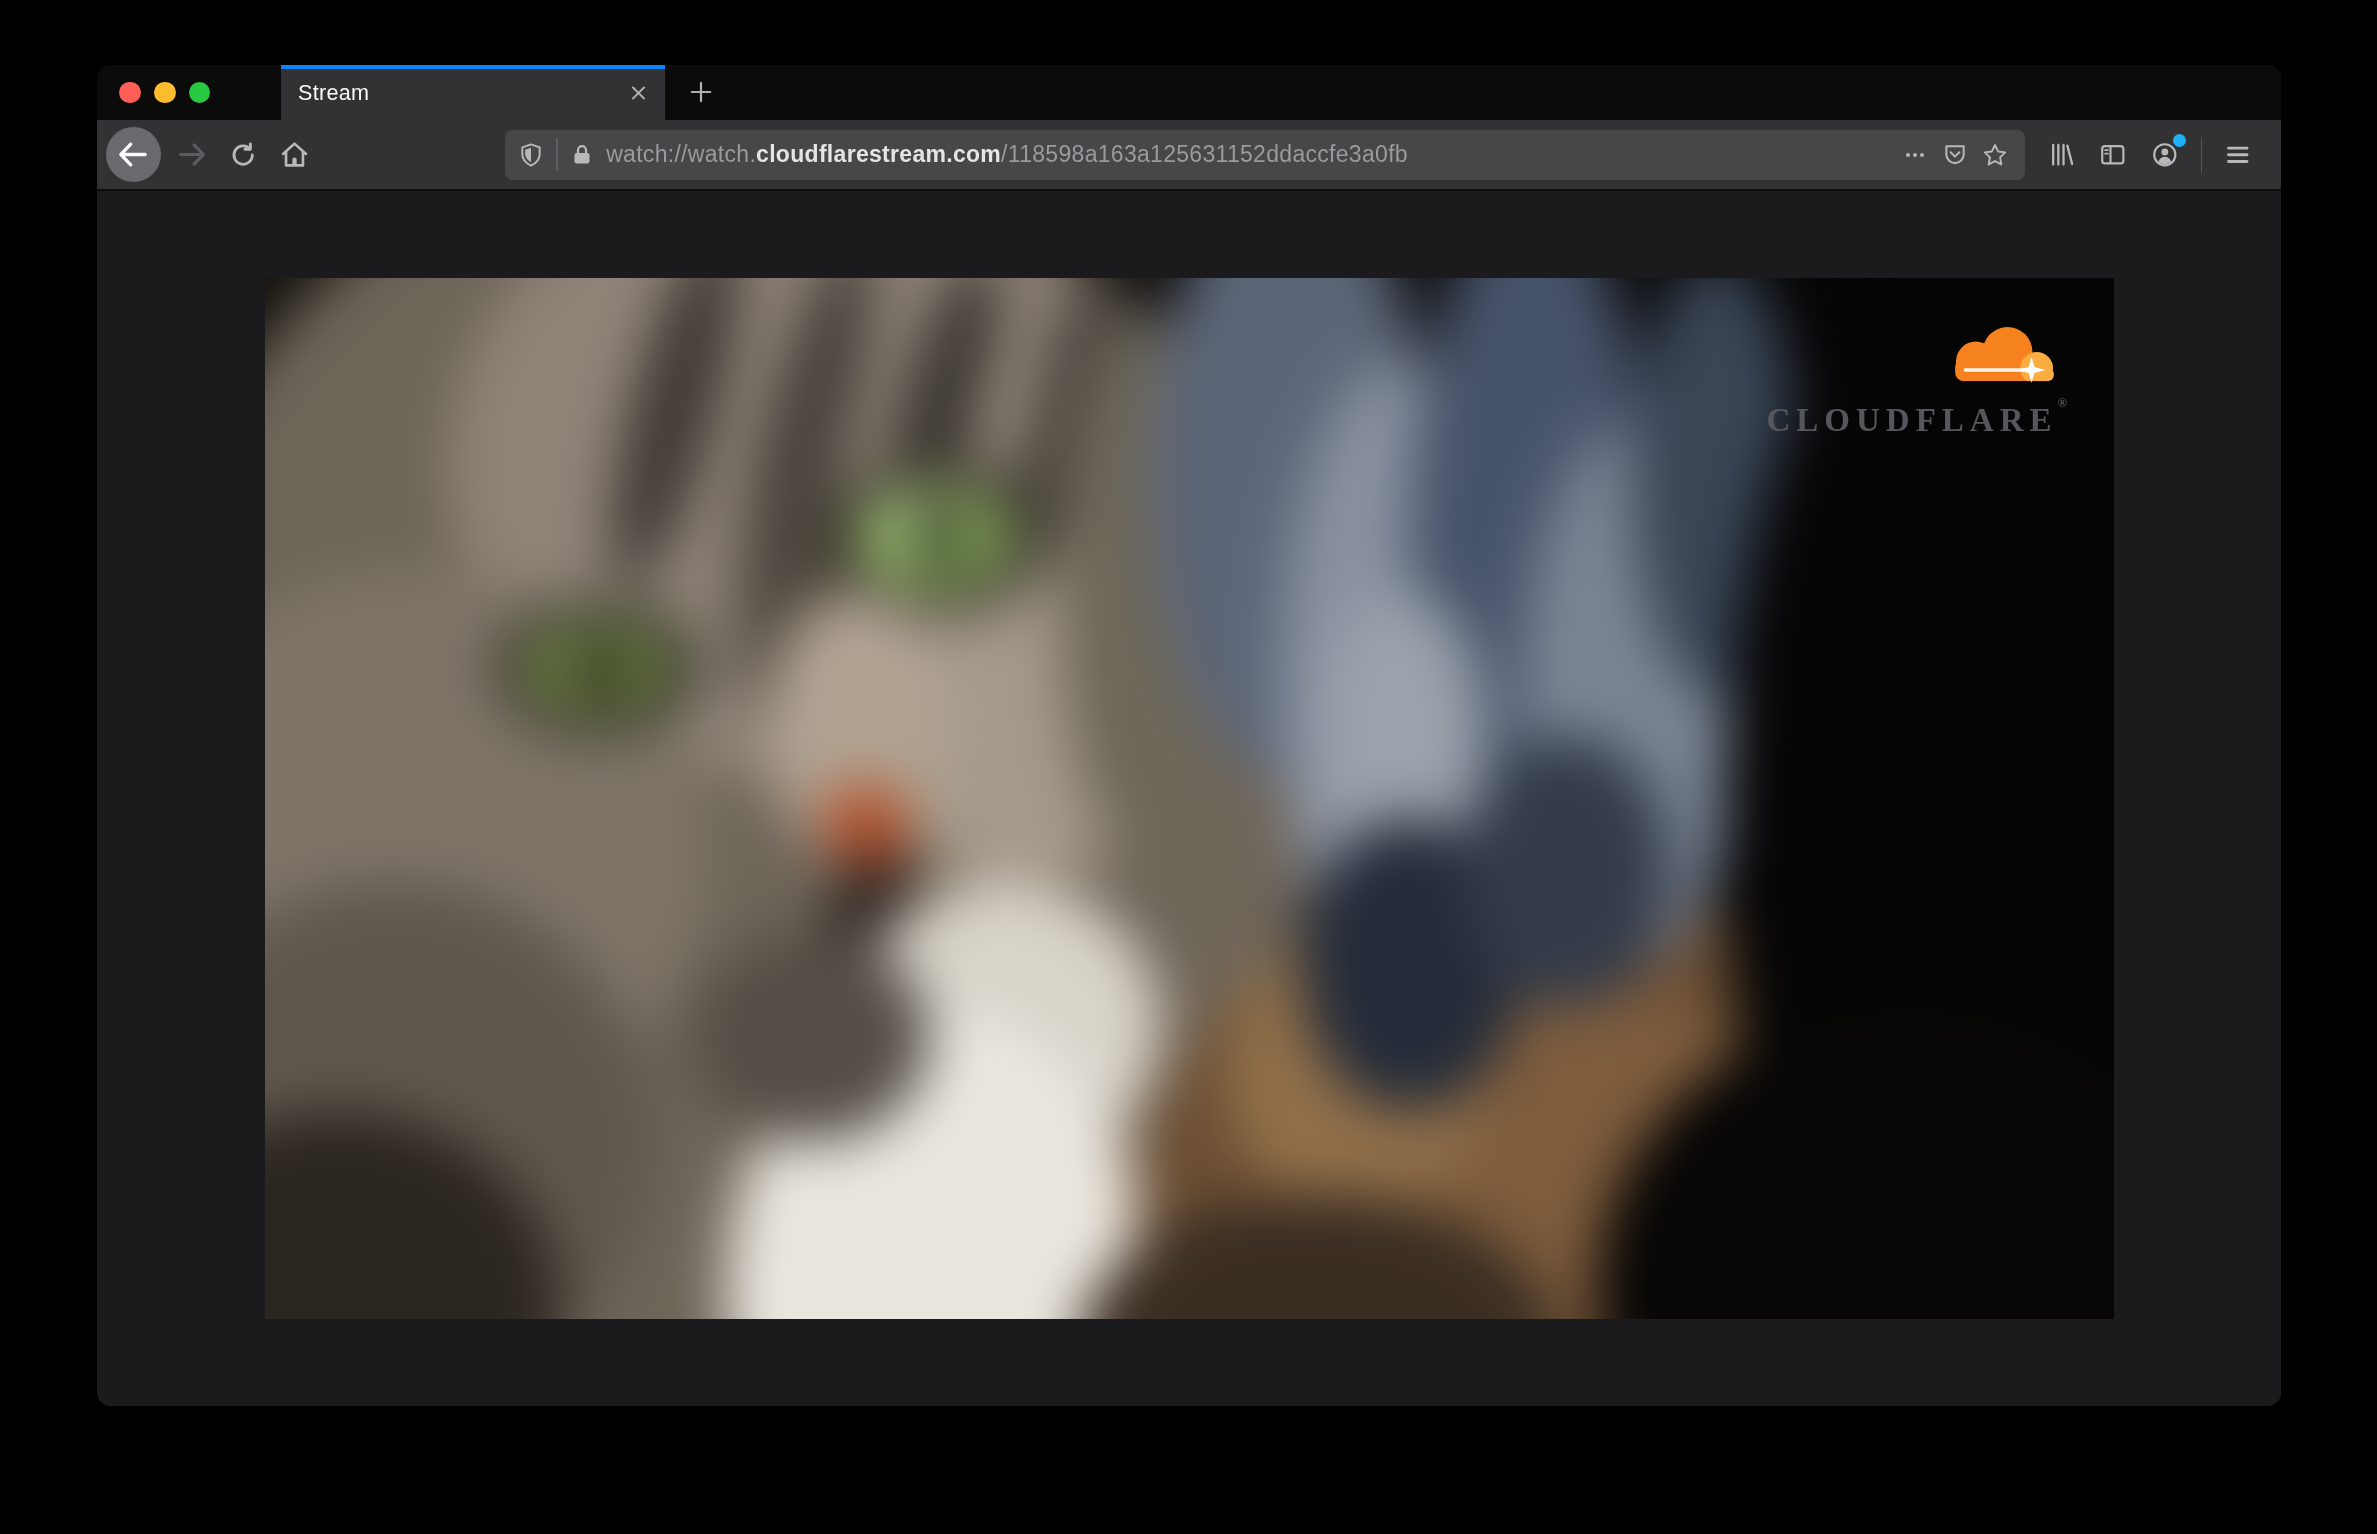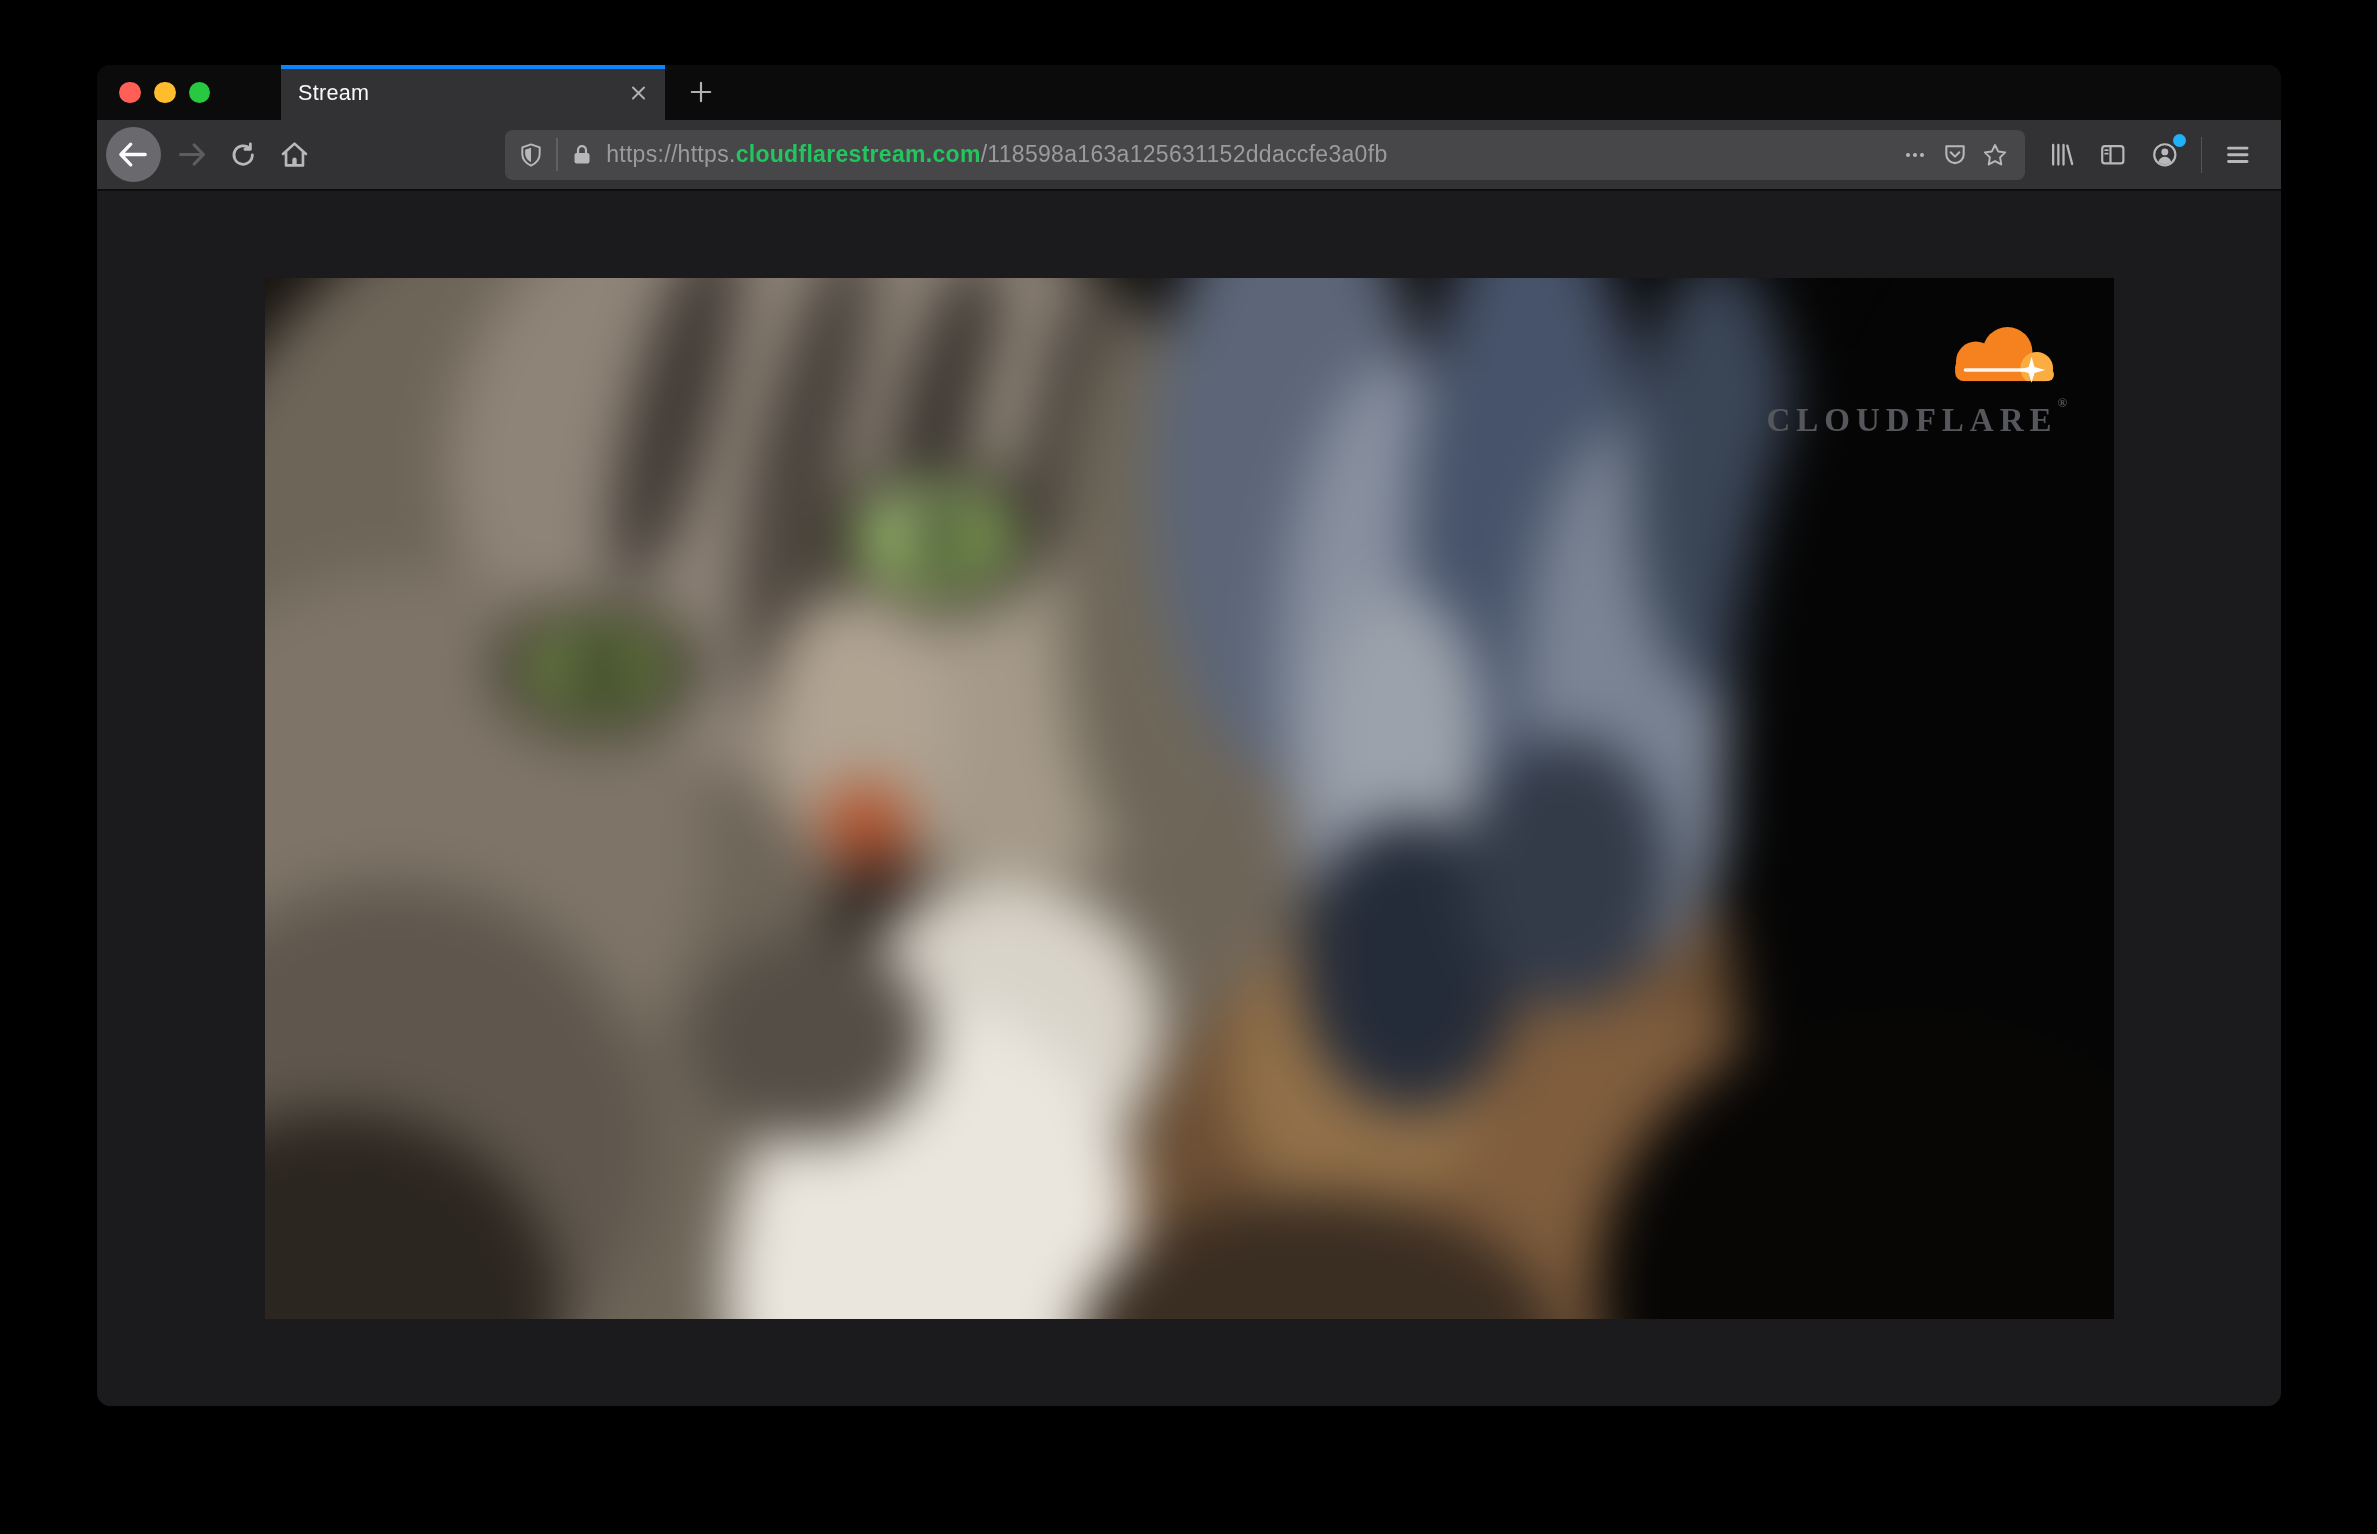--- a/index.html
+++ b/index.html
@@ -41,21 +41,21 @@
   .btn-back { width:55px; height:55px; border-radius:50%; background:#6a6a6e; margin-right:6.9px; }
   .btn-fwd, .btn-reload, .btn-home { width:48px; height:48px; margin-right:3.4px; }
   .tb-spacer { width:183px; flex:0 0 auto; }
 
   .urlbar { flex:1 1 auto; height:50px; background:#47474a; border-radius:7.8px;
             display:flex; align-items:center; padding:0 10.3px 0 13.8px; min-width:0;
             cursor:text; }
   .url-sep { width:1.7px; height:33px; background:#606064; margin:0 12px; flex:0 0 auto; }
   .url-text { flex:1 1 auto; margin-left:12px; font-size:23px; letter-spacing:0.3px;
               white-space:nowrap; overflow:hidden; color:#9b9b9e; }
-  .url-domain { color:#22c55e; font-weight:700; }
+  .url-domain { color:#e5e5e5; font-weight:700; }
   .url-btn { width:40px; height:40px; border:none; background:transparent;
              display:flex; align-items:center; justify-content:center; cursor:pointer;
              flex:0 0 auto; }
 
   .btn-right { width:45px; height:45px; }
   .acct-wrap { position:relative; }
   .notif-dot { position:absolute; right:1.7px; top:1.7px; width:13px; height:13px;
                border-radius:50%; background:#1fb1f9; }
   .tb-sep2 { width:1.7px; height:36px; background:#55555a; margin:0 13px; flex:0 0 auto; }
 
@@ -139,21 +139,21 @@
       <svg width="26" height="26" viewBox="0 0 24 24">
         <path d="M12 2.2l8 2.8v6.2c0 4.8-3.2 8.2-8 10.6-4.8-2.4-8-5.8-8-10.6V5z" stroke="#b8b8ba" stroke-width="1.8" fill="none" stroke-linejoin="round"></path>
         <path d="M12 5.2v13.4c-3.4-1.9-5.4-4.4-5.4-7.9V7.2z" fill="#b8b8ba"></path>
       </svg>
       <span class="url-sep"></span>
       <svg width="24" height="24" viewBox="0 0 24 24">
         <rect x="4.5" y="10" width="15" height="10.5" rx="2.2" fill="#b8b8ba"></rect>
         <path d="M8 10V7.2a4 4 0 0 1 8 0V10" stroke="#b8b8ba" stroke-width="2.2" fill="none"></path>
       </svg>
 
-      <div class="url-text"><span>https://https.</span><span class="url-domain">cloudflarestream.com</span><span>/118598a163a125631152ddaccfe3a0fb</span></div>
+      <div class="url-text"><span>watch://watch.</span><span class="url-domain">cloudflarestream.com</span><span>/118598a163a125631152ddaccfe3a0fb</span></div>
 
       <button class="url-btn">
         <svg width="24" height="24" viewBox="0 0 24 24">
           <circle cx="5" cy="12" r="2" fill="#b8b8ba"></circle>
             <circle cx="12" cy="12" r="2" fill="#b8b8ba"></circle>
             <circle cx="19" cy="12" r="2" fill="#b8b8ba"></circle>
         </svg>
       </button>
       <button class="url-btn">
         <svg width="26" height="26" viewBox="0 0 24 24">

